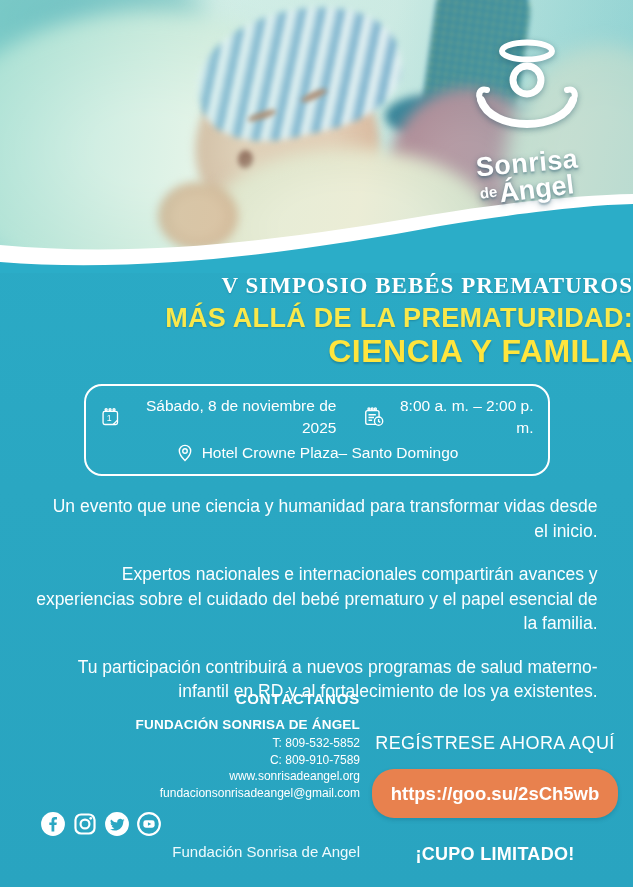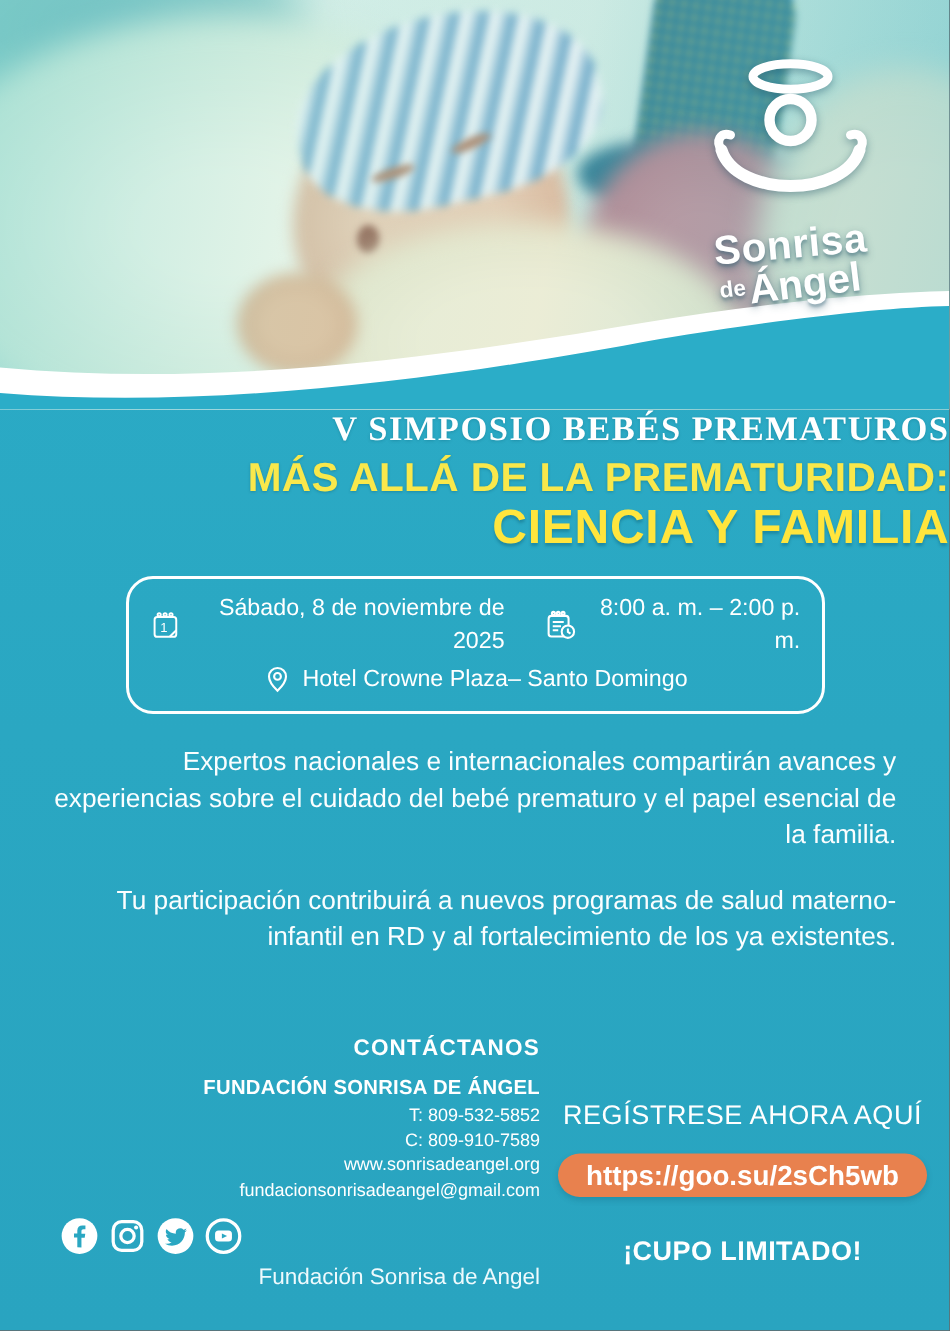--- a/index.html
+++ b/index.html
@@ -69,21 +69,21 @@
   .contact { position: absolute; left: 40px; top: 690px; width: 320px; color: #fff; text-align: right; }
   .contact-heading { font-size: 15px; font-weight: bold; letter-spacing: .8px; margin-bottom: 10px; }
   .contact-org { font-size: 13.5px; font-weight: bold; letter-spacing: .2px; margin-bottom: 3px; }
   .contact-line { font-size: 12px; line-height: 16.5px; }
   .social-row { display: flex; gap: 6px; margin-top: 10px; }
   .social-row svg { display: block; cursor: pointer; }
   .social-caption { margin-top: 6px; font-size: 15px; color: #eefafd; }
 
   .register { position: absolute; left: 368px; top: 733px; width: 254px; text-align: center; color: #fff; }
   .register-heading { font-size: 18px; letter-spacing: .4px; }
-  .register-button { display: block; width: 246px; margin: 15px auto 0; height: 29px; border: none; cursor: pointer;
+  .register-button { display: block; width: 246px; margin: 15px auto 0; height: 49px; border: none; cursor: pointer;
                      border-radius: 22px; background: #e8814e; color: #fff; font-weight: bold; font-size: 18.5px;
                      font-family: "Liberation Sans", sans-serif; box-shadow: 0 2px 4px rgba(0,60,80,.2); }
   .register-note { margin-top: 26px; font-size: 18px; font-weight: bold; letter-spacing: .3px; }
 </style>
 </head>
 <body>
 
 <div class="poster">
 
   <div class="photo">
@@ -157,20 +157,21 @@
         <span class="info-icon">
           <svg width="20" height="22" viewBox="0 0 24 24" fill="none" stroke="#ffffff" stroke-width="1.7">
             <path d="M12 2.8 C8.1 2.8 5.2 5.7 5.2 9.5 C5.2 14.3 12 21 12 21 S18.8 14.3 18.8 9.5 C18.8 5.7 15.9 2.8 12 2.8 Z"></path>
             <circle cx="12" cy="9.5" r="2.7"></circle>
           </svg>
         </span>
         <span>Hotel Crowne Plaza– Santo Domingo</span>
       </div>
     </div>
 
+    <p class="para p1">Un evento que une ciencia y humanidad para transformar vidas desde el inicio.</p>
     <p class="para p2">Expertos nacionales e internacionales compartirán avances y experiencias sobre el cuidado del bebé prematuro y el papel esencial de la familia.</p>
     <p class="para p3">Tu participación contribuirá a nuevos programas de salud materno-infantil en RD y al fortalecimiento de los ya existentes.</p>
   </div>
 
   <div class="contact">
     <div class="contact-heading">CONTÁCTANOS</div>
     <div class="contact-org">FUNDACIÓN SONRISA DE ÁNGEL</div>
     <div class="contact-line">T: 809-532-5852</div>
     <div class="contact-line">C: 809-910-7589</div>
     <div class="contact-line">www.sonrisadeangel.org</div>

